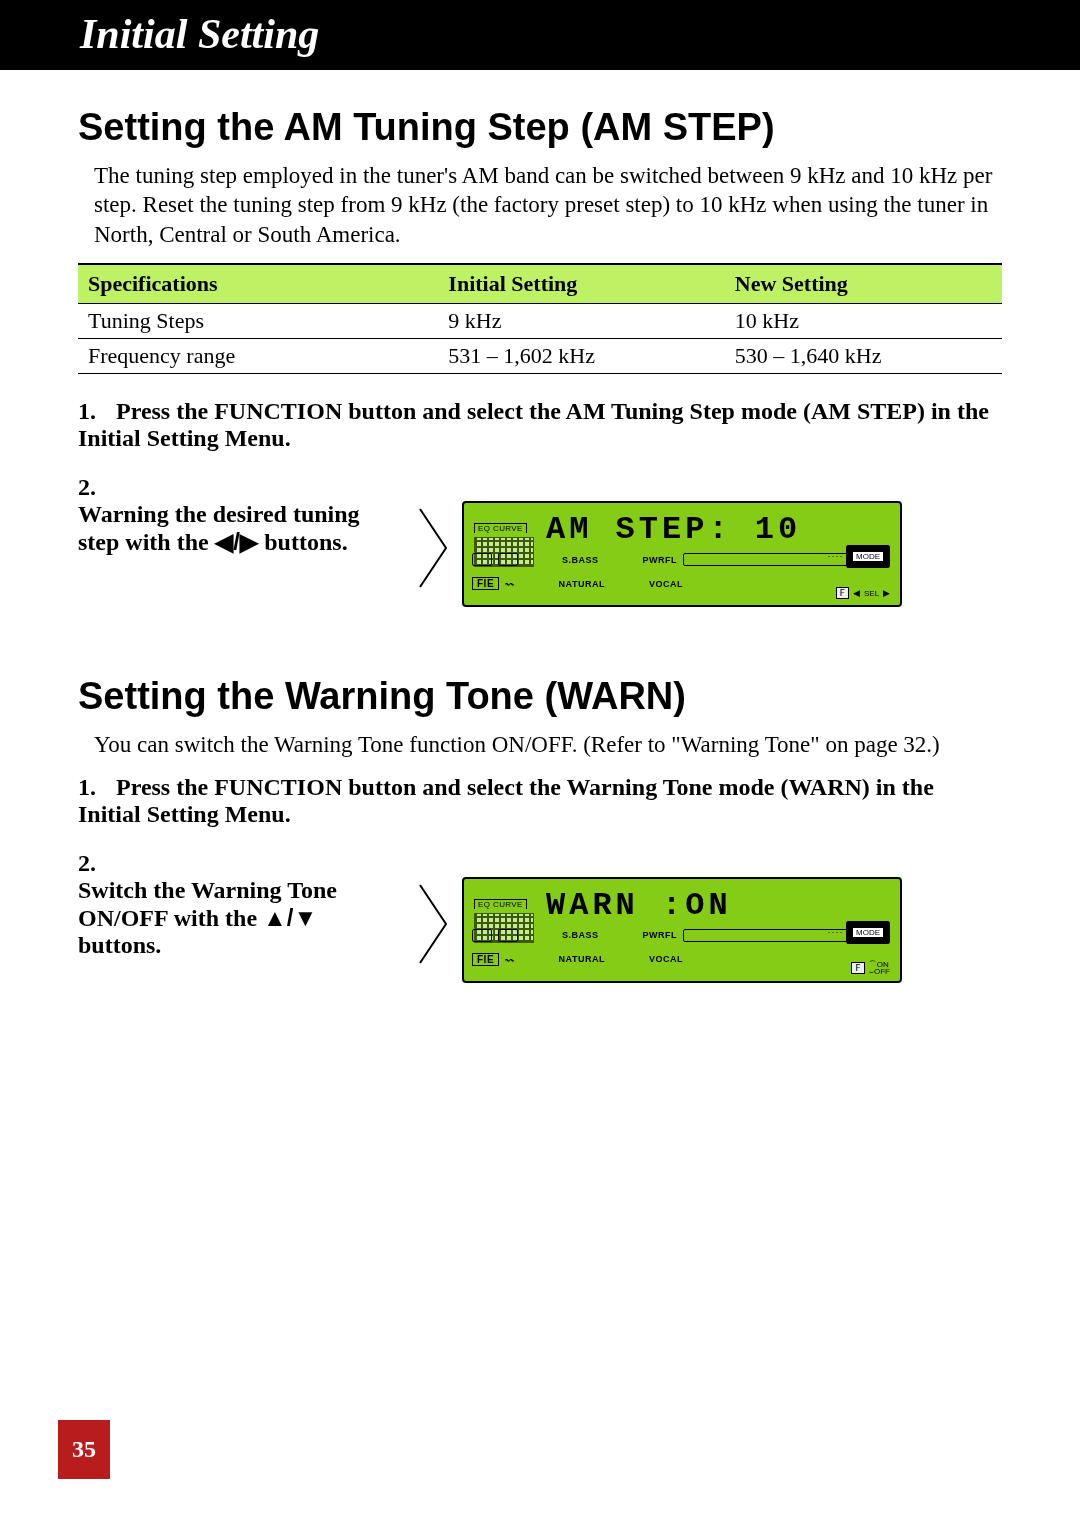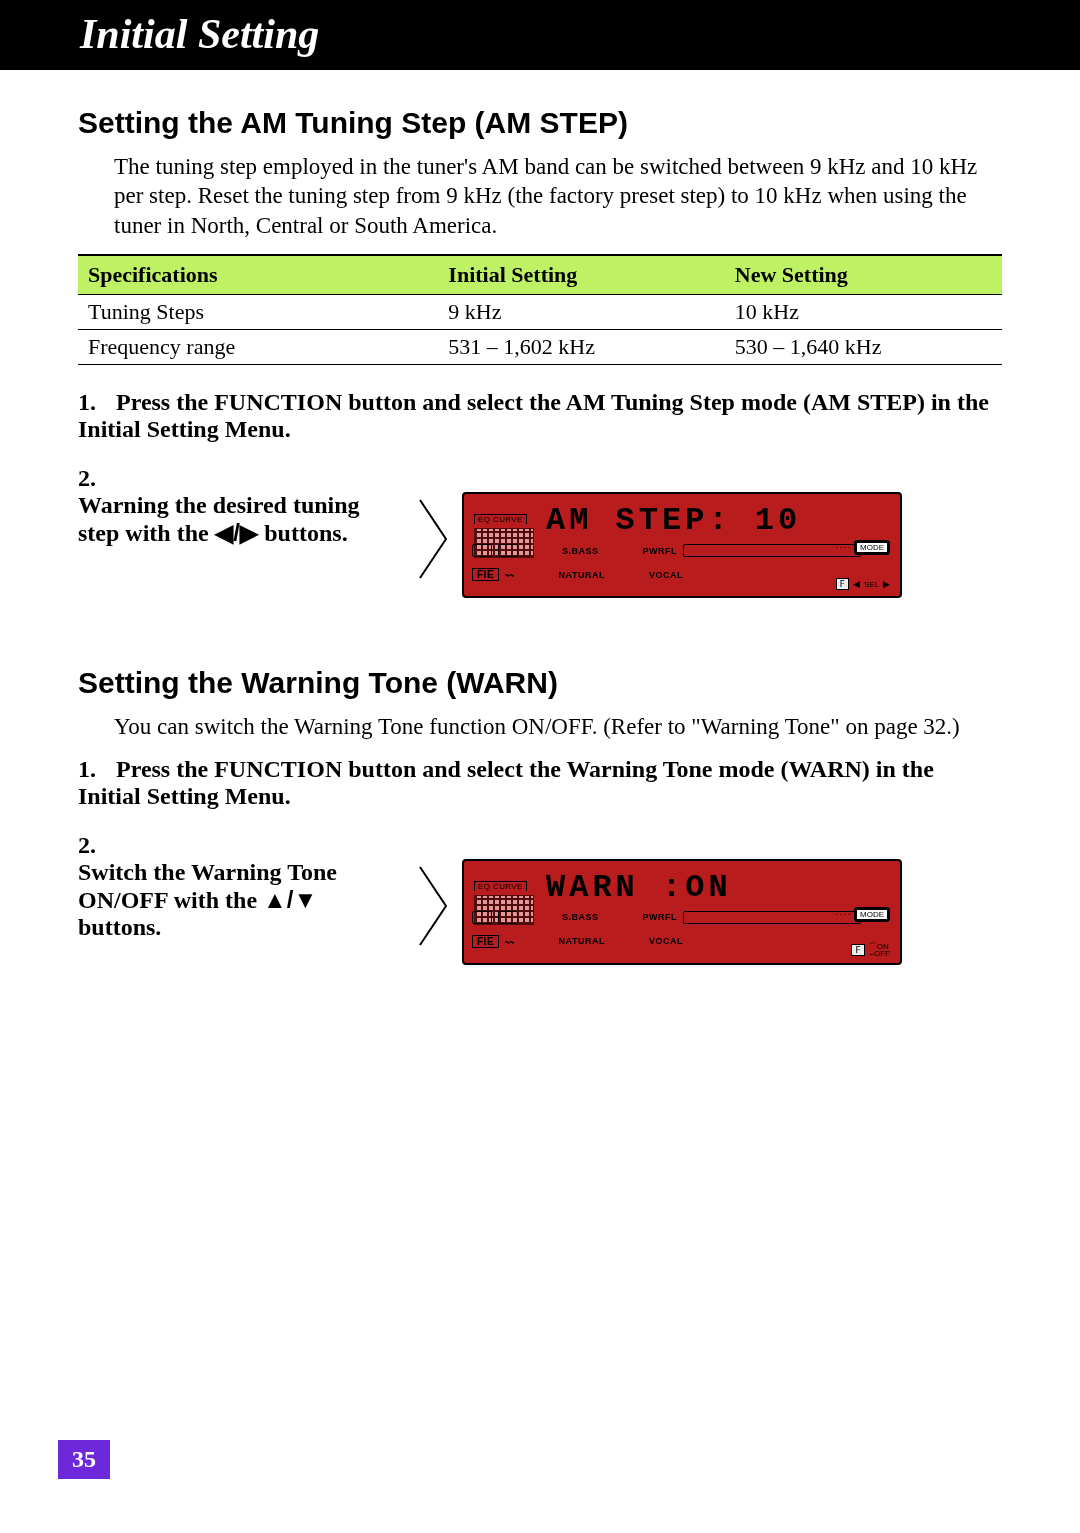--- a/index.html
+++ b/index.html
@@ -1,21 +1,21 @@
 <!DOCTYPE html>
 <html><head>
 <meta charset="utf-8">
 <style>
   * { box-sizing: border-box; margin: 0; padding: 0; }
   html, body { width: 1080px; height: 1533px; background: #fff; font-family: "Times New Roman", Times, serif; color: #000; }
   .page { width: 1080px; height: 1533px; position: relative; }
   .header-bar { background: #000; color: #fff; font-style: italic; font-weight: bold; font-size: 42px; padding: 10px 0 12px 80px; font-family: "Times New Roman", Times, serif; }
   .content { padding: 28px 78px 0 78px; }
-  .sec-title { font-family: Arial, Helvetica, sans-serif; font-weight: bold; font-size: 30px; margin-top: 8px; }
-  .sec-intro { font-size: 23px; line-height: 1.28; margin: 12px 0 14px 36px; }
+  .sec-title { font-family: Arial, Helvetica, sans-serif; font-weight: bold; font-size: 38px; margin-top: 8px; }
+  .sec-intro { font-size: 23px; line-height: 1.28; margin: 12px 0 14px 16px; }
   table.spec {
     width: 100%;
     border-collapse: collapse;
     font-size: 22px;
     margin-bottom: 24px;
   }
   table.spec th {
     text-align: left;
     font-family: "Times New Roman", Times, serif;
     font-weight: bold;
@@ -40,53 +40,53 @@
   .step-row { display: flex; align-items: flex-start; gap: 18px; }
   .step-row .step-left { flex: 0 0 320px; }
   .step-row .step-fig { flex: 1; display: flex; align-items: flex-start; gap: 10px; }
   .tri-arrow {
     width: 36px; height: 70px; display: inline-block; position: relative; top: 4px;
   }
   .tri-arrow svg { width: 36px; height: 86px; }
   .lcd {
     border: 2px solid #000; width: 440px; height: 106px; border-radius: 4px;
     position: relative; padding: 6px 26px 4px 10px; font-family: Arial, Helvetica, sans-serif;
-    background: #b91c1c;
+    background: #84cc16;
   }
   .lcd .eq-label { font-size: 8px; letter-spacing: 0.4px; border: 1px solid #000; border-bottom: none; padding: 0 3px; display: inline-block; }
   .lcd .eq-box {
     width: 60px; height: 30px; border: 1px solid #000; display: inline-block; vertical-align: top;
     background: repeating-linear-gradient(90deg,#000 0 2px,#fff 2px 6px), repeating-linear-gradient(0deg,#000 0 2px,#fff 2px 6px);
     background-blend-mode: multiply; opacity: 0.55;
   }
   .lcd .main-text {
     position: absolute; left: 82px; top: 8px;
     font-family: "Courier New", monospace; font-size: 32px; letter-spacing: 4px; font-weight: 600;
   }
   .lcd .row2, .lcd .row3 {
     position: absolute; left: 8px; font-size: 9px; letter-spacing: 0.5px; display: flex; align-items: center; gap: 6px;
   }
   .lcd .row2 { top: 50px; }
   .lcd .row3 { top: 74px; }
   .lcd .slot { border: 1px solid #000; height: 13px; border-radius: 2px; }
   .lcd .slot.wide { width: 178px; }
   .lcd .slot.mini { width: 20px; }
   .lcd .lbl { font-size: 9px; font-weight: bold; margin-left: 38px; }
-  .lcd .mode-pill { border: 3px solid #000000; font-size: 8px; padding: 0 3px; border-radius: 2px; background:#fff; }
+  .lcd .mode-pill { border: 7px solid #000000; font-size: 8px; padding: 0 3px; border-radius: 2px; background:#fff; }
   .lcd .fie { border: 1px solid #000; padding: 0 4px; font-size: 10px; font-weight: bold; }
   .lcd .corner-badge { position:absolute; right:10px; top:48px; font-size:9px; }
   .lcd .corner-badge .dots::before { content:"····"; letter-spacing:1px; }
   .lcd .btm-right { position:absolute; right:10px; bottom:6px; display:flex; align-items:center; gap:4px; font-size:9px; }
   .lcd .btm-right .fbox { border:1px solid #000; padding:0 3px; font-family: monospace; background:#eee; }
   .lcd .tiny { font-size:8px; }
   .section-gap { height: 38px; }
   .pagenum {
-    position: absolute; left: 58px; bottom: 54px; background: #6d28d9; color: #fff;
+    position: absolute; left: 58px; bottom: 54px; background: #b91c1c; color: #fff;
     font-family: "Times New Roman", Times, serif; font-weight: bold; font-size: 24px;
-    padding: 6px 14px;
+    padding: 16px 14px;
   }
   .arrow-glyph { font-family: Arial, sans-serif; }
 </style>
 </head>
 <body>
 <div class="page">
 
 <div class="header-bar">
   <span>Initial Setting</span>
 </div>

